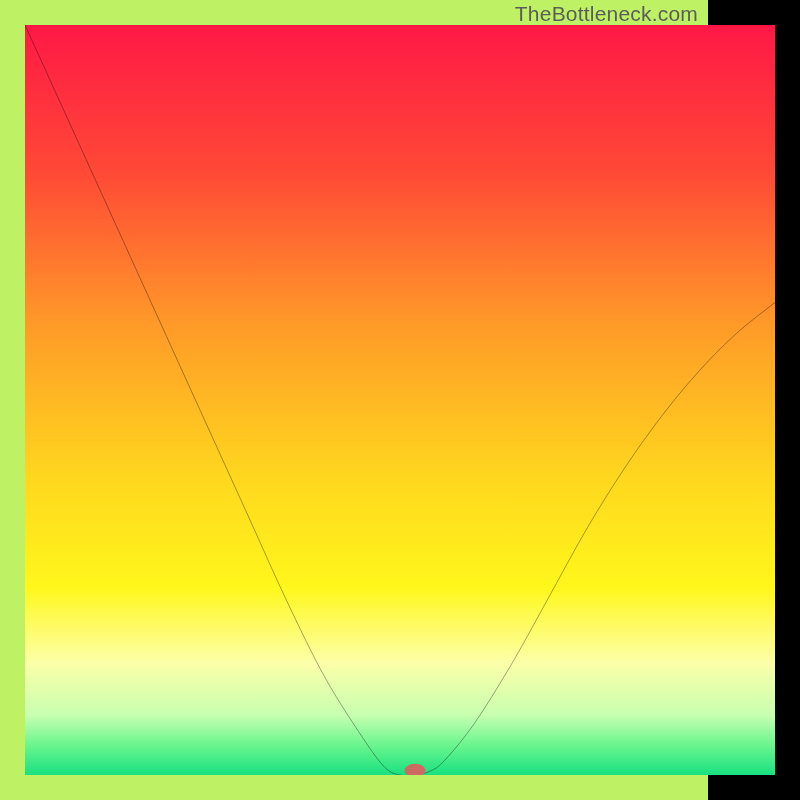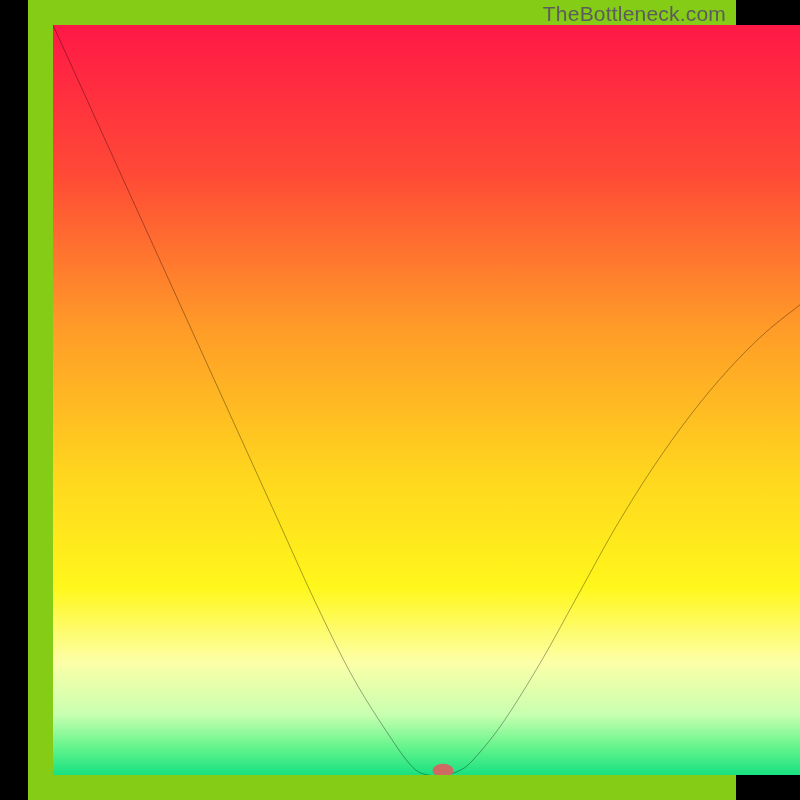--- a/index.html
+++ b/index.html
@@ -8,22 +8,21 @@
     width: 800px;
     height: 800px;
     background: #000;
     overflow: hidden;
     font-family: Arial, Helvetica, sans-serif;
   }
   .frame {
     position: relative;
     width: 708px;
     height: 800px;
-    background: #84cc16;
-    margin-left: 28px;
+    background: #bef264;
   }
   .watermark {
     position: absolute;
     top: 2px;
     right: 10px;
     color: #5c5c5c;
     font-size: 21px;
     font-weight: 500;
     letter-spacing: 0.2px;
     z-index: 50;

